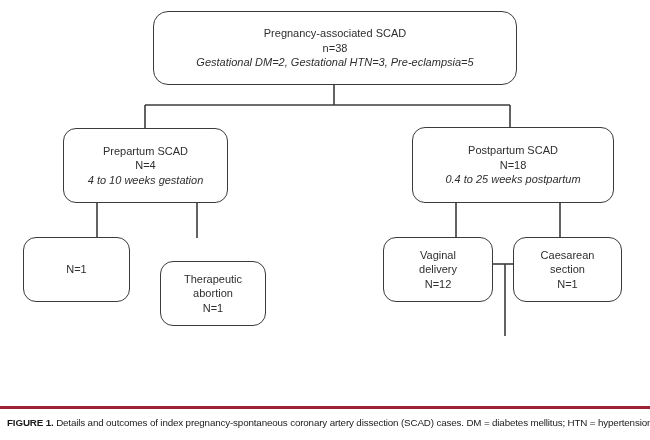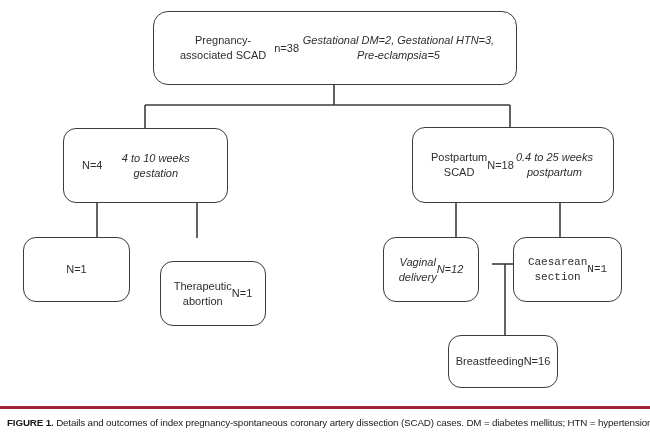--- a/index.html
+++ b/index.html
@@ -20,36 +20,36 @@
     position:absolute;left:0;top:0;width:650px;height:440px;
     pointer-events:none;
   }
   .connector line{stroke:var(--line-color);stroke-width:1.6;}
   .node{
     position:absolute;
     box-sizing:border-box;
     border:1.7px solid var(--line-color);
     border-radius:13px;
     background:#ffffff;
-    display:flex;flex-direction:row;
+    display:flex;flex-direction:column;
     align-items:center;justify-content:center;
     text-align:center;
     font-size:11px;line-height:1.32;
     padding:2px 18px;
   }
   .node-title,.node-count,.node-detail{display:block;}
   .node-detail{font-style:italic;}
   
   .n-root        {left:153px;top:11px; width:364px;height:74px;border-radius:15px;}
   .n-prepartum   {left:63px; top:128px;width:165px;height:75px;}
   .n-postpartum  {left:412px;top:127px;width:202px;height:76px;}
   .n-spontaneous {left:23px; top:237px;width:107px;height:65px;}
   .n-therapeutic {left:160px;top:237px;width:106px;height:65px;margin-top:24px;}
-  .n-vaginal     {left:383px;top:237px;width:96px;height:65px;font-style:italic;}
-  .n-caesarean   {left:513px;top:237px;width:109px;height:65px;font-family:Liberation Mono, monospace;}
+  .n-vaginal     {left:383px;top:237px;width:110px;height:65px;}
+  .n-caesarean   {left:513px;top:237px;width:109px;height:65px;}
   .n-breastfeed  {left:448px;top:335px;width:110px;height:53px;}
   .figure-rule{
     position:absolute;left:0;top:406px;width:650px;height:2.6px;
     background:var(--rule-color);
   }
   .figure-caption{
     position:absolute;left:7px;top:417px;width:643px;
     font-size:9.8px;letter-spacing:-0.15px;white-space:nowrap;
     color:#1a1a1a;
   }
@@ -73,20 +73,21 @@
     <line x1="505" y1="264" x2="505" y2="336"></line>
   </svg>
 
   <div class="node n-root">
     <span class="node-title">Pregnancy-associated SCAD</span>
     <span class="node-count">n=38</span>
     <span class="node-detail">Gestational DM=2, Gestational HTN=3, Pre-eclampsia=5</span>
   </div>
 
   <div class="node n-prepartum">
+    <span class="node-title">Prepartum SCAD</span>
     <span class="node-count">N=4</span>
     <span class="node-detail">4 to 10 weeks gestation</span>
   </div>
 
   <div class="node n-postpartum">
     <span class="node-title">Postpartum SCAD</span>
     <span class="node-count">N=18</span>
     <span class="node-detail">0.4 to 25 weeks postpartum</span>
   </div>
 
@@ -102,22 +103,18 @@
   <div class="node n-vaginal">
     <span class="node-title">Vaginal delivery</span>
     <span class="node-count">N=12</span>
   </div>
 
   <div class="node n-caesarean">
     <span class="node-title">Caesarean section</span>
     <span class="node-count">N=1</span>
   </div>
 
-  <div class="node n-breastfeed">
-    <span class="node-title">Breastfeeding</span>
-    <span class="node-count">N=16</span>
-  </div>
 
   <div class="figure-rule"></div>
 
   <div class="figure-caption"><b>FIGURE 1.</b><span> Details and outcomes of index pregnancy-spontaneous coronary artery dissection (SCAD) cases. DM = diabetes mellitus; HTN = hypertension.</span></div>
 
 </div>
 
 </body></html>

